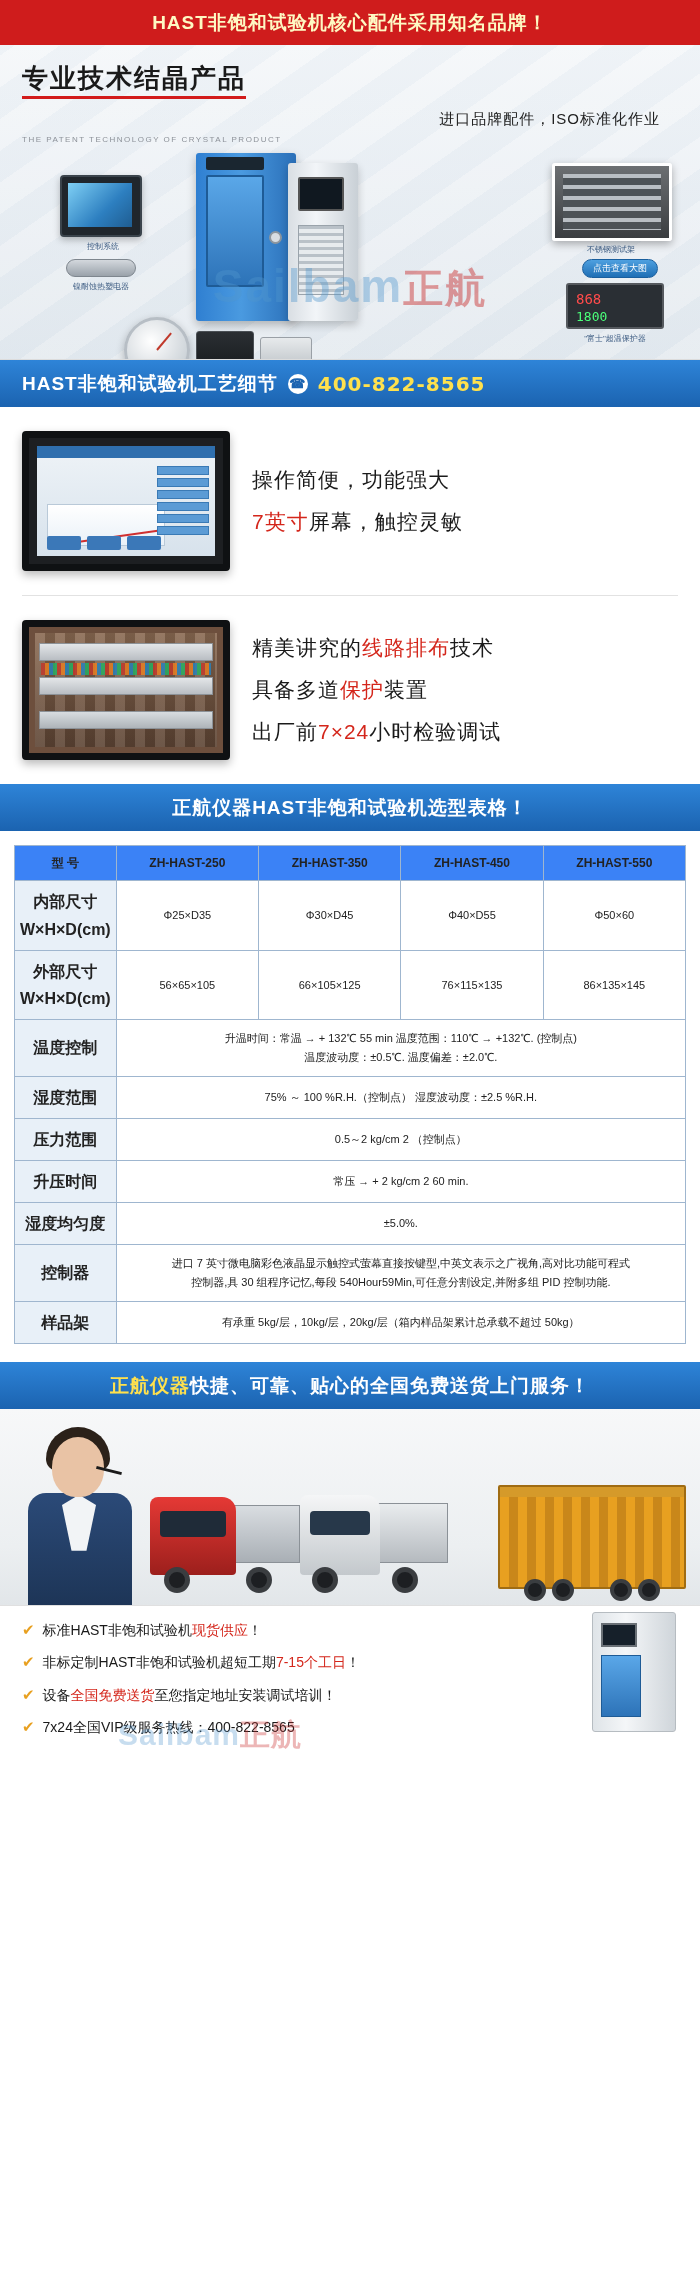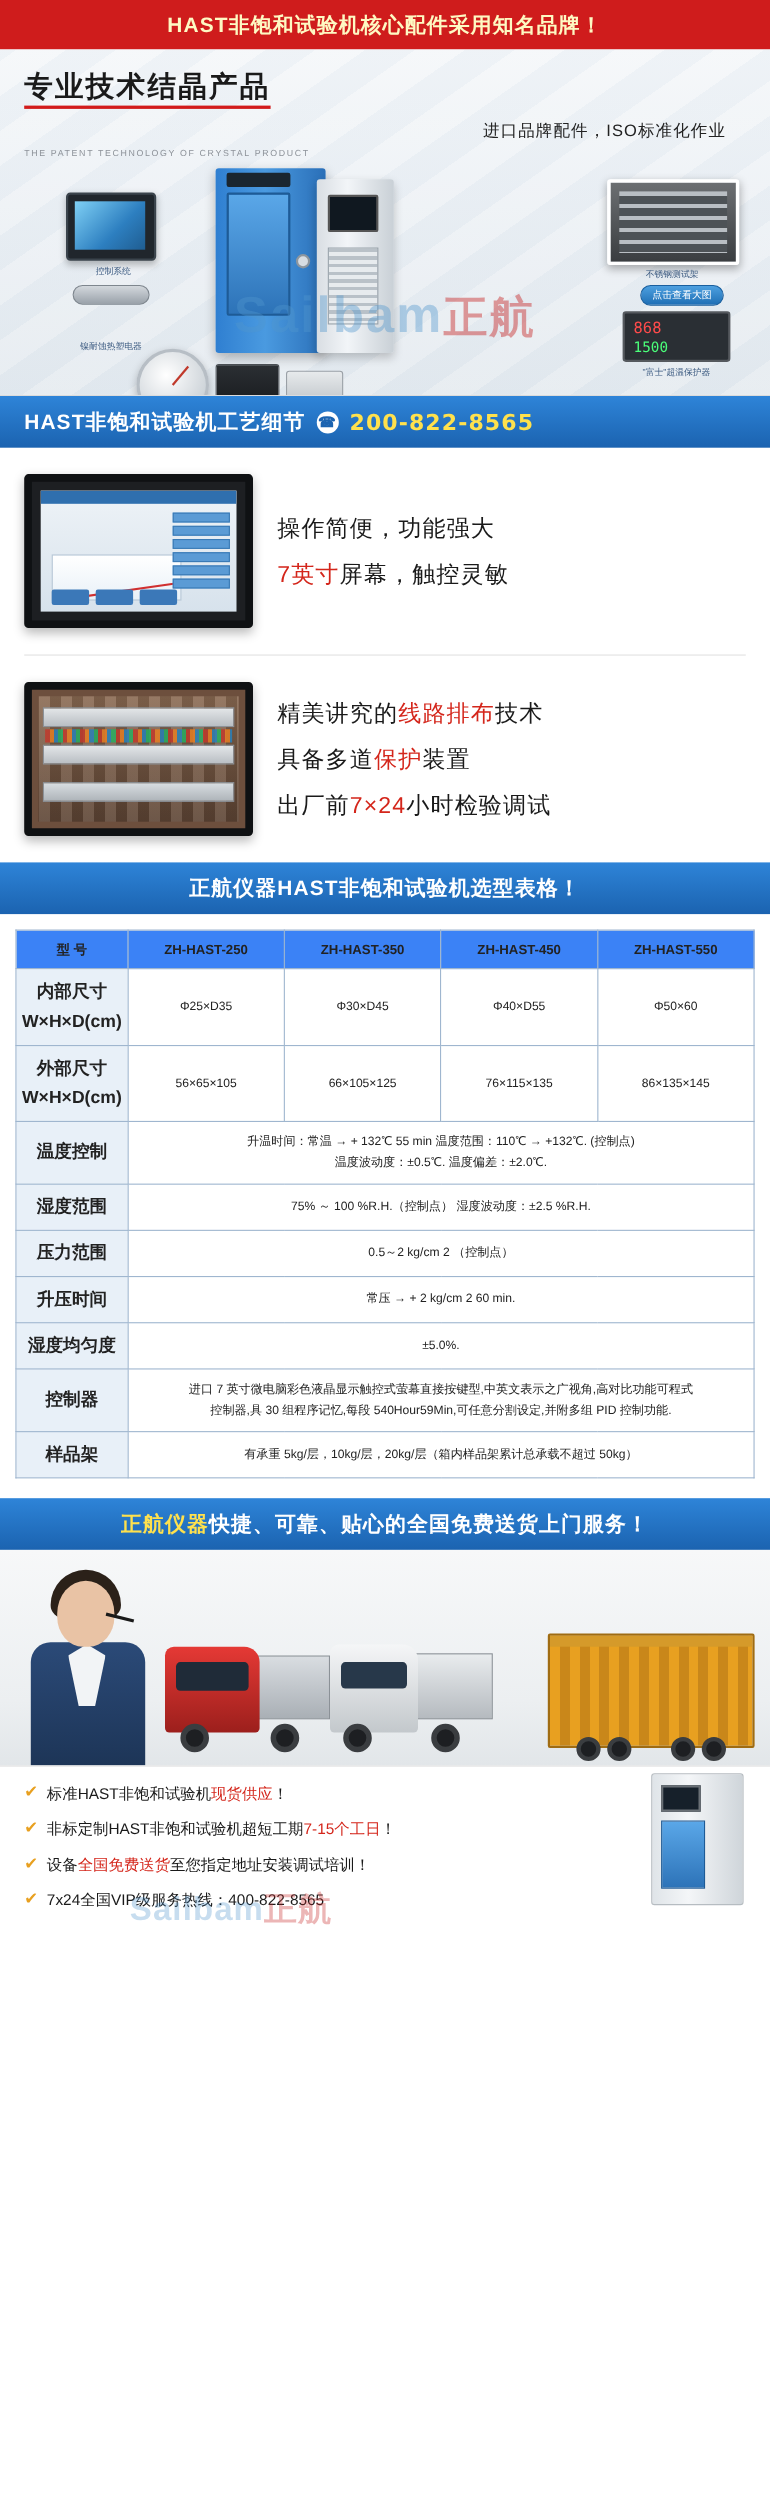--- a/index.html
+++ b/index.html
@@ -114,21 +114,21 @@
     background: linear-gradient(135deg,#7fd0f5,#2d7fc0 60%, #1f5d91);
   }
   .cap-hmi { position: absolute; left: 58px; top: 196px; font-size: 8px; color: #3b5a80; width: 90px; text-align: center;}
 
   
   .heater {
     position: absolute; left: 66px; top: 214px; width: 70px; height: 18px;
     background: linear-gradient(180deg,#d3d8dd,#9aa2aa);
     border-radius: 9px; border: 1px solid #7e868e;
   }
-  .cap-heater { position: absolute; left: 38px; top: 236px; font-size: 8px; color: #3b5a80; width: 126px; text-align: center; margin-top: 28px;}
+  .cap-heater { position: absolute; left: 38px; top: 236px; font-size: 8px; color: #3b5a80; width: 126px; text-align: center;}
 
   
   .gauge {
     position: absolute; left: 124px; top: 272px; width: 66px; height: 66px;
     border-radius: 50%;
     background: radial-gradient(circle at 40% 35%, #ffffff, #cfd5da 70%, #9aa2aa);
     border: 3px solid #b7bec5;
     box-shadow: 0 3px 8px rgba(0,0,0,.25);
   }
   .gauge .needle {
@@ -478,37 +478,37 @@
       </div>
 
       <div class="rack">
           <span class="bars"></span>
         </div>
       <div class="cap-rack">不锈钢测试架</div>
       <div class="btn-big">点击查看大图</div>
 
       <div class="ctrl">
         <span class="d1">868</span>
-        <span class="d2">1500</span>
+        <span class="d2">1800</span>
       </div>
       <div class="cap-ctrl">"富士"超温保护器</div>
 
       <div class="relay"></div>
       <div class="relay2"></div>
 
       <div class="watermark">
         <span>Sailbam</span><span class="cn">正航</span>
       </div>
     </div>
   </div>
 
   <div class="sec-head">
     <span>HAST非饱和试验机工艺细节</span>
     <span class="tel-icon">☎</span>
-    <span class="phone">200-822-8565</span>
+    <span class="phone">400-822-8565</span>
   </div>
 
   <div class="feature">
     <div class="fimg">
       <div class="hmi-screen">
         <div class="bar-top"></div>
         <div class="big-num">91.3</div>
         <div class="curve"></div>
         <div class="rightcol">
             <i></i>

